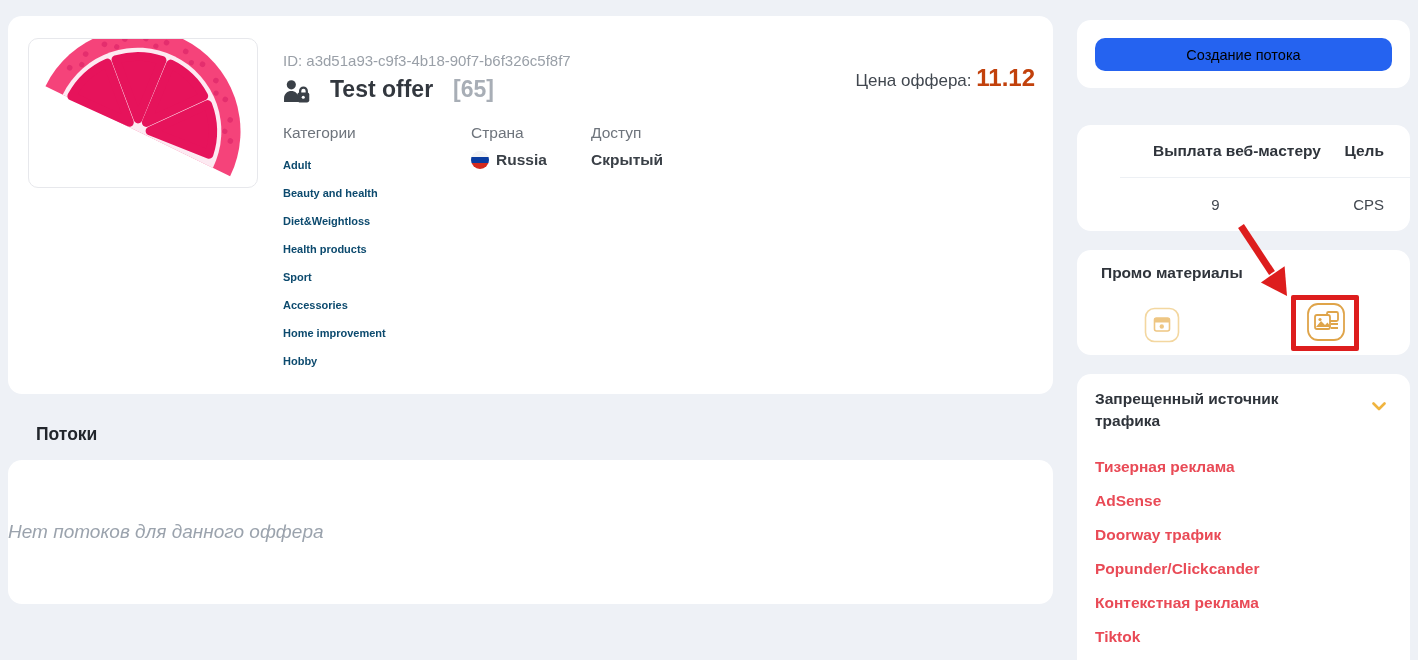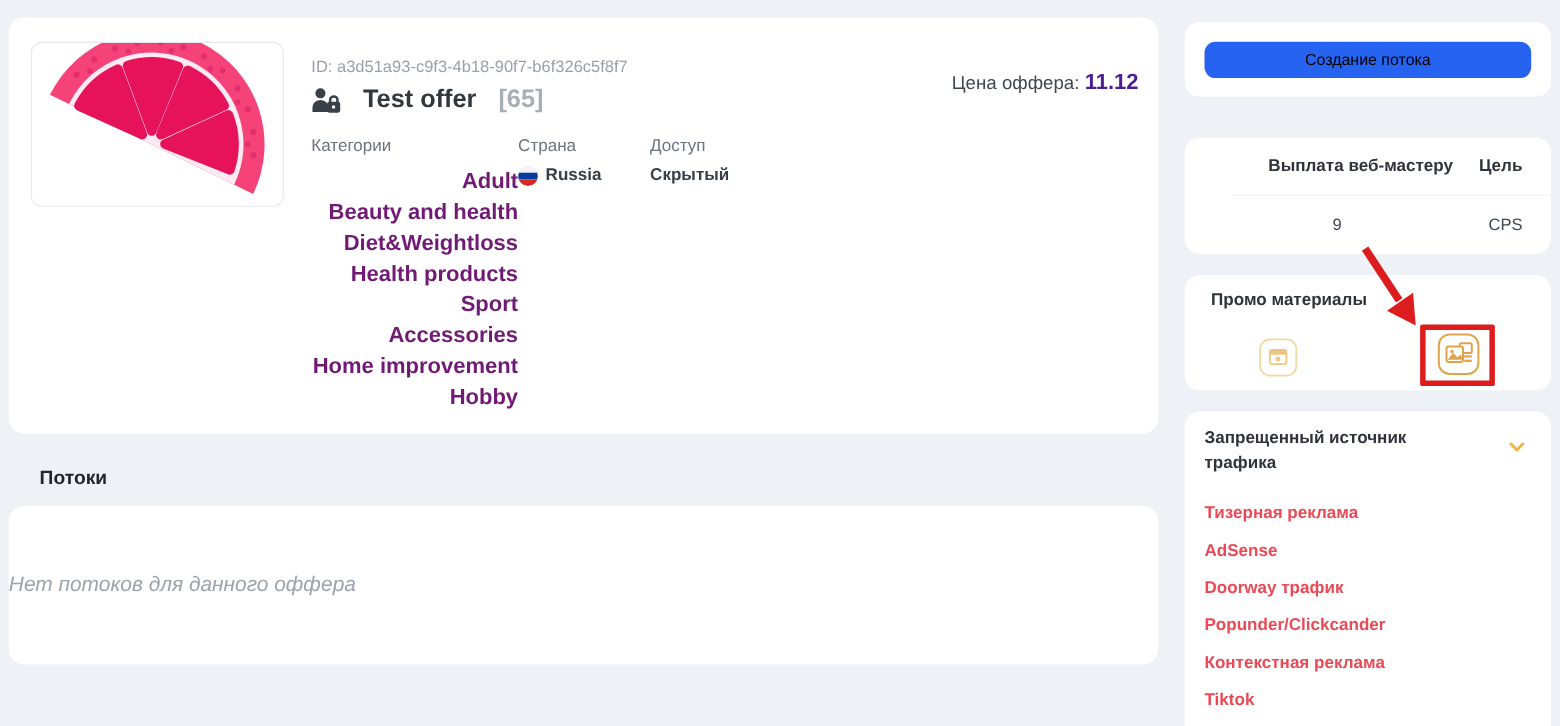--- a/index.html
+++ b/index.html
@@ -10,28 +10,28 @@
   
   .offer-card { left:8px; top:16px; width:1045px; height:378px; }
   .offer-img { position:absolute; left:20px; top:22px; width:230px; height:150px;
                border:1px solid #e7e8ec; border-radius:10px; background:#fff; overflow:hidden; }
   .offer-id { position:absolute; left:275px; top:36px; font-size:15px; color:#9aa0a8; }
   .title-row { position:absolute; left:275px; top:60px; display:flex; align-items:flex-end; gap:20px; }
   .title-row .person-lock { width:27px; height:23px; }
   .offer-title { font-size:23px; font-weight:bold; color:#32373e; }
   .offer-title-suffix { font-size:23px; font-weight:bold; color:#a8aeb6; }
   .price-row { position:absolute; right:18px; top:48px; font-size:17px; color:#41474f; }
-  .price-row b { font-size:20px; color:#4c1d95; }
+  .price-row b { font-size:24px; color:#c2410c; }
 
   .details { position:absolute; left:275px; top:108px; display:flex; }
   .dcol { display:flex; flex-direction:column; }
   .dcol-launch { width:142px; } .dcol-cats { width:188px; } .dcol-country { width:120px; }
   .dlabel { font-size:15.5px; color:#6e747c; margin-bottom:9px; }
   .dvalue { font-size:15.5px; font-weight:bold; color:#3a4047; }
-  .cat-item { font-size:20px; font-weight:bold; color:#701a75; line-height:28px;text-align:right; }
+  .cat-item { font-size:11px; font-weight:bold; color:#0c4a6e; line-height:28px; }
   .country-row { display:flex; align-items:center; gap:7px; }
   .flag { width:18px; height:18px; border-radius:50%; overflow:hidden; box-shadow:inset 0 0 0 1px rgba(0,0,0,.08); flex:none; }
   .flag div { height:6px; }
   .flag .w { background:#f2f3f5; } .flag .b { background:#0a3ca0; } .flag .r { background:#d52b1e; }
 
   
   .streams-heading { position:absolute; left:36px; top:424px; font-size:17.5px; font-weight:bold; color:#22262c; }
   .empty-card { left:8px; top:460px; width:1045px; height:144px; display:flex; align-items:center; justify-content:flex-start;font-style:italic; }
   .empty-text { font-size:19px; color:#9ba3ad; }
 

